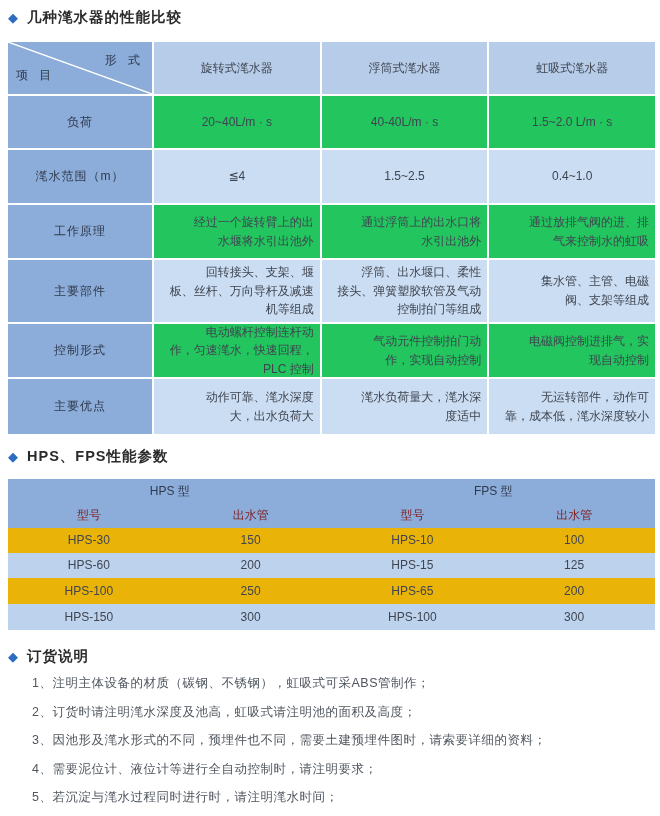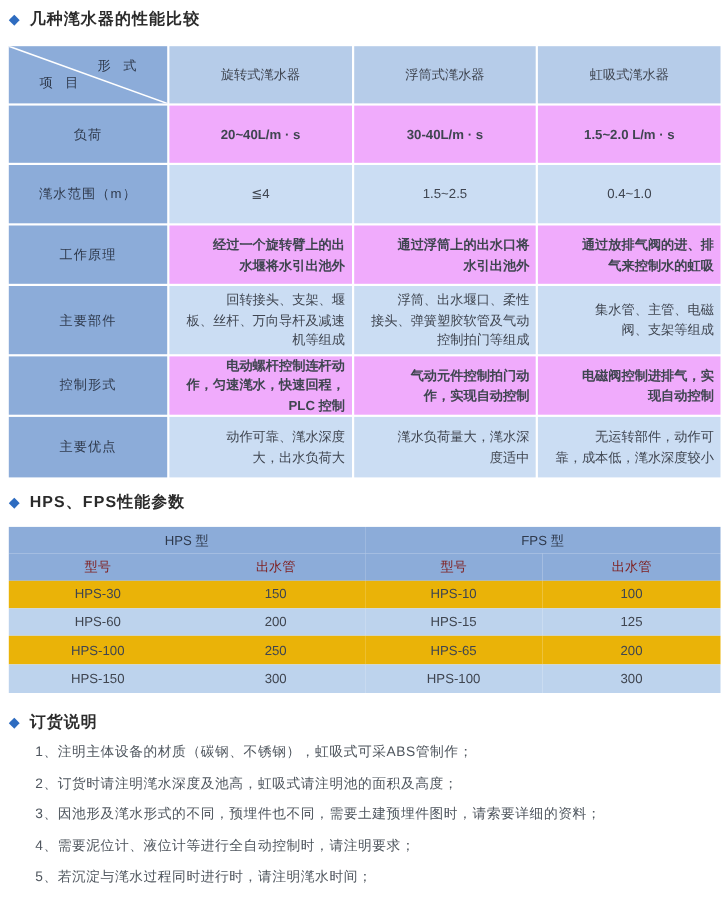--- a/index.html
+++ b/index.html
@@ -33,25 +33,25 @@
     font-size:12px; line-height:1.55; color:#3f4550;
     text-align:center; padding:2px 6px;
   }
   .hdr-corner {
     position:relative; background:#8cacd9; color:#2f3a4d;
     padding:0;
   }
   .hdr-corner .diag {
     position:absolute; inset:0; width:100%; height:100%;
   }
-  .corner-top { position:absolute; top:9px; right:24px; font-size:12px; letter-spacing:4px; }
-  .corner-bottom { position:absolute; bottom:9px; left:28px; font-size:12px; letter-spacing:4px; }
+  .corner-top { position:absolute; top:9px; right:8px; font-size:12px; letter-spacing:4px; }
+  .corner-bottom { position:absolute; bottom:9px; left:8px; font-size:12px; letter-spacing:4px; }
   .hdr-col { background:#b6cce9; }
   .row-label { background:#8cacd9; color:#2f3a4d; letter-spacing:1px; }
-  .body-a { background:#f0abfc;font-weight:bold; }
+  .body-a { background:#22c55e; }
   .body-b { background:#cbddf3; }
   .cell-left { text-align:right; }
   .cell-left p { text-indent:2em; width:100%; }
 
   
   .table2 {
     margin-top:13px;
     display:grid;
     grid-template-columns:1fr 1fr 1fr 1fr;
     grid-template-rows:24px 25px 25px 25px 26px 26px;
@@ -90,21 +90,21 @@
       </svg>
       <span class="corner-top">形 式</span>
       <span class="corner-bottom">项 目</span>
     </div>
     <div class="cell hdr-col">旋转式滗水器</div>
     <div class="cell hdr-col">浮筒式滗水器</div>
     <div class="cell hdr-col">虹吸式滗水器</div>
 
     <div class="cell row-label">负荷</div>
     <div class="cell body-a">20~40L/m · s</div>
-    <div class="cell body-a">30-40L/m · s</div>
+    <div class="cell body-a">40-40L/m · s</div>
     <div class="cell body-a">1.5~2.0 L/m · s</div>
 
     <div class="cell row-label">滗水范围（m）</div>
     <div class="cell body-b">≦4</div>
     <div class="cell body-b">1.5~2.5</div>
     <div class="cell body-b">0.4~1.0</div>
 
     <div class="cell row-label">工作原理</div>
     <div class="cell body-a cell-left">
         <p>经过一个旋转臂上的出水堰将水引出池外</p>

